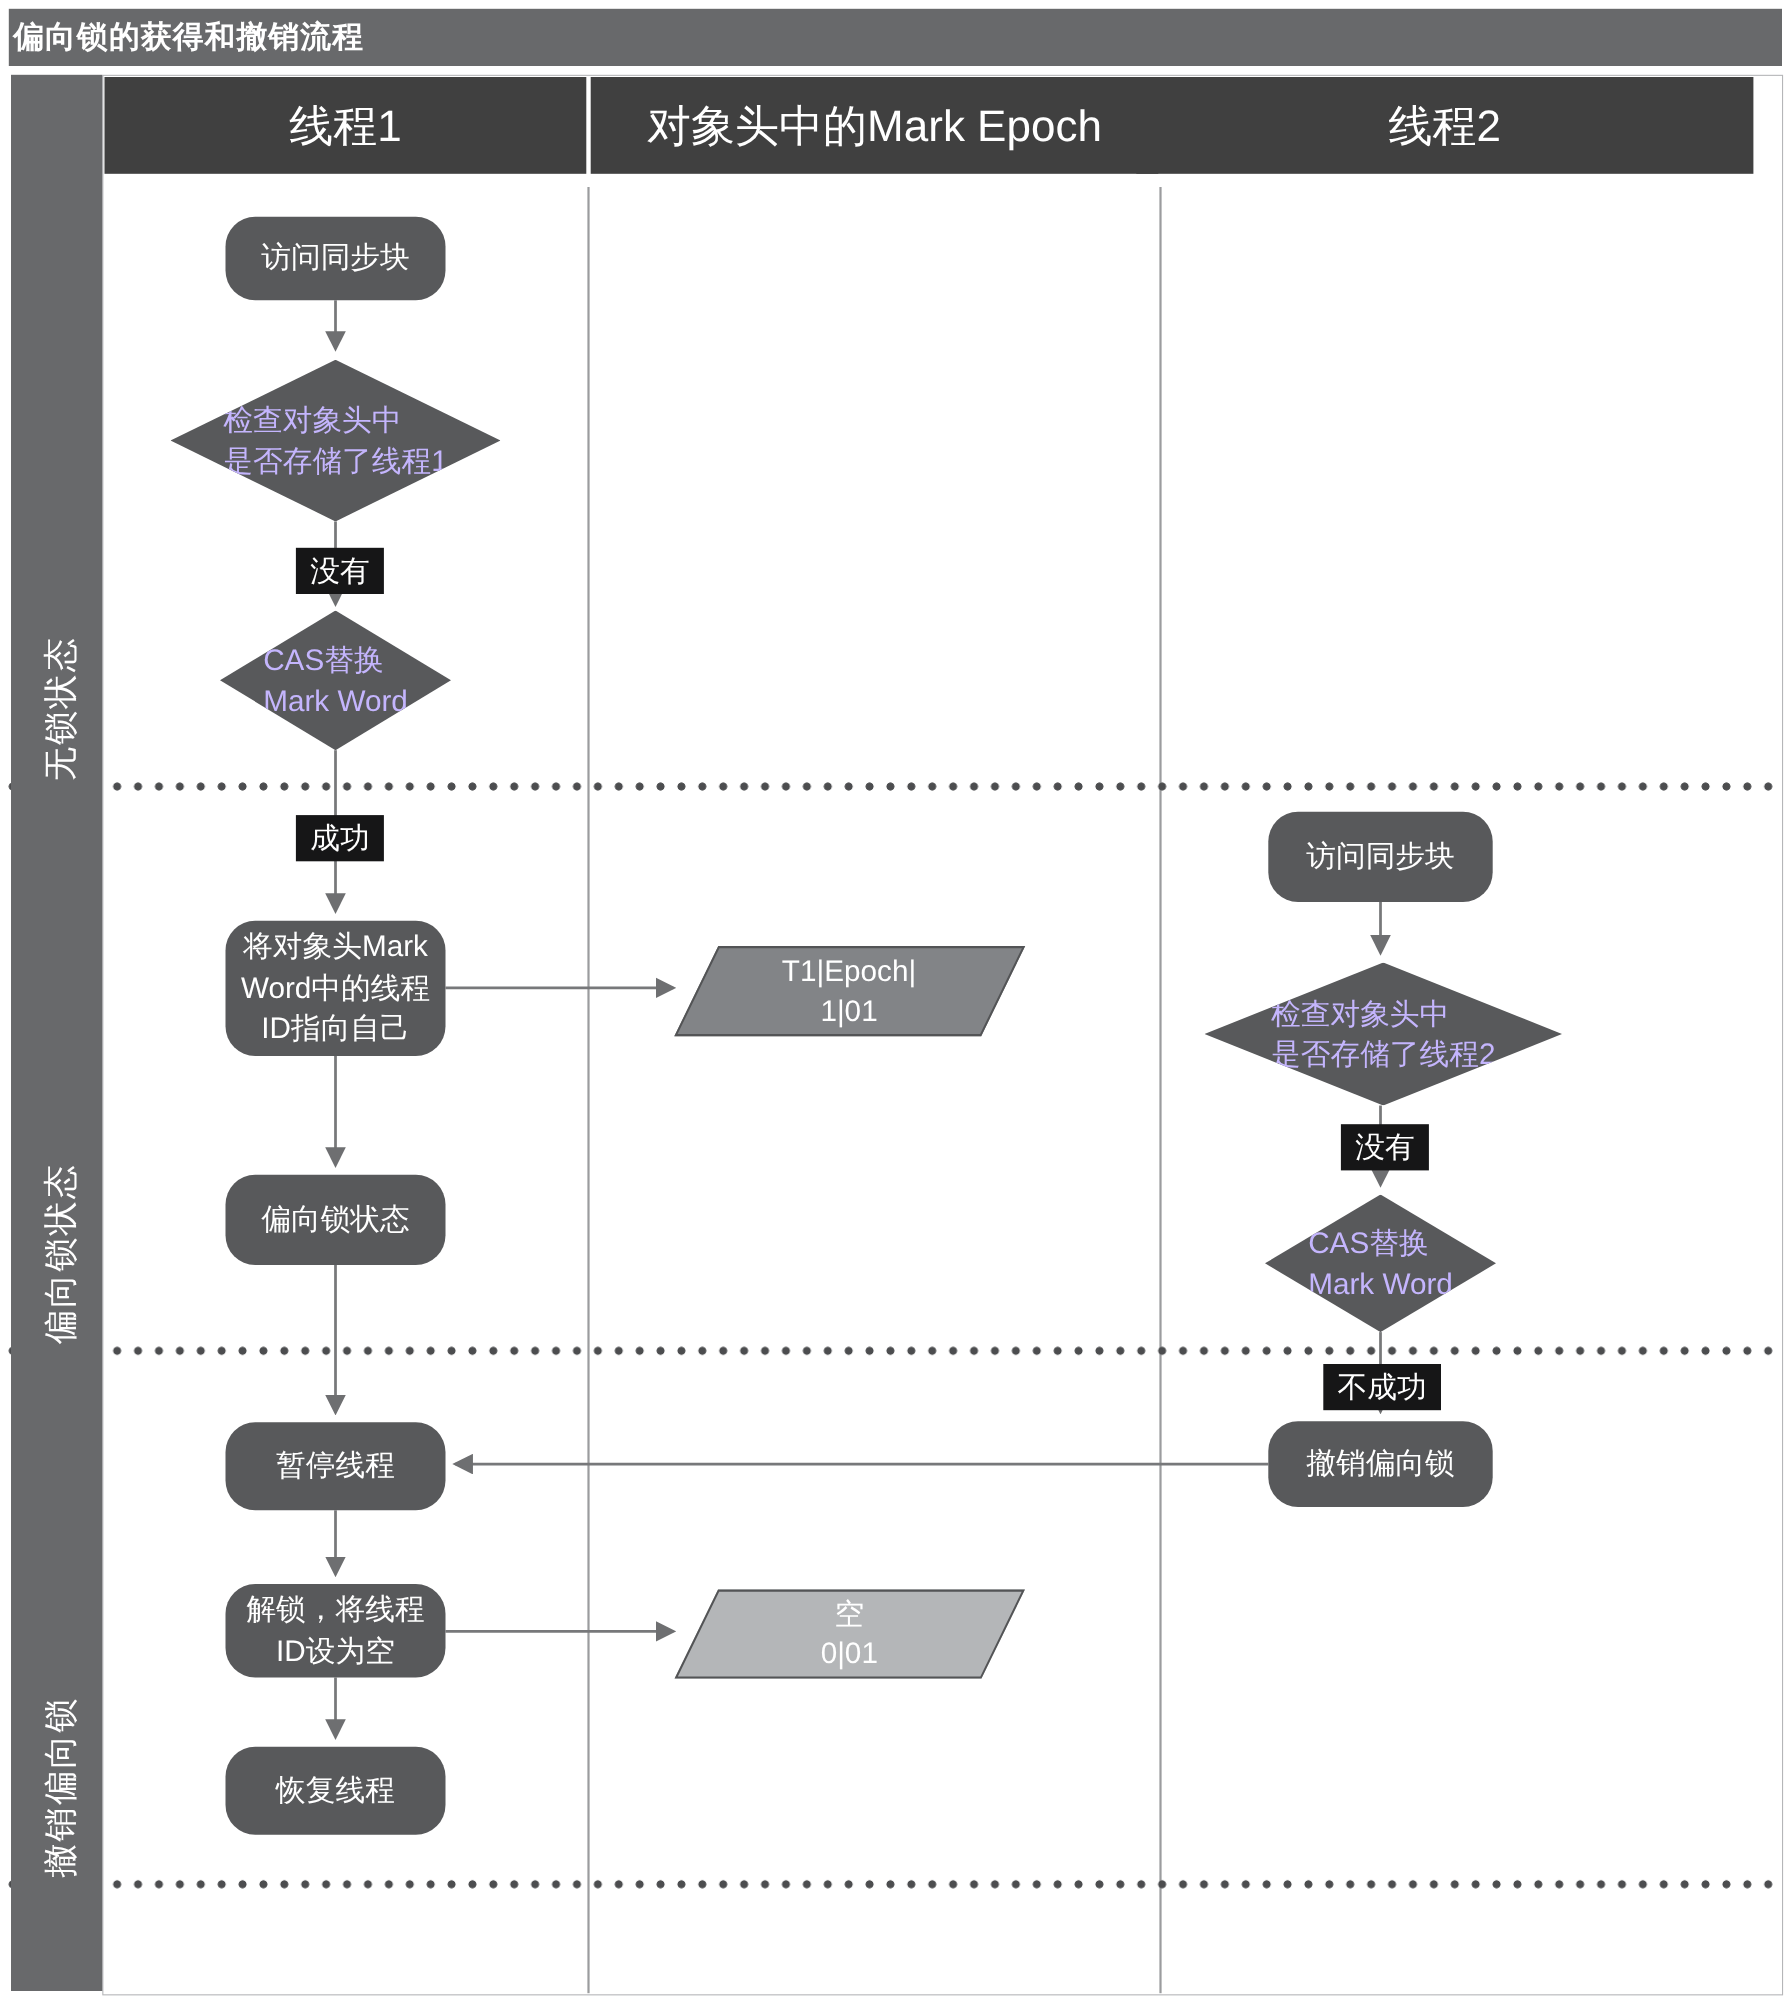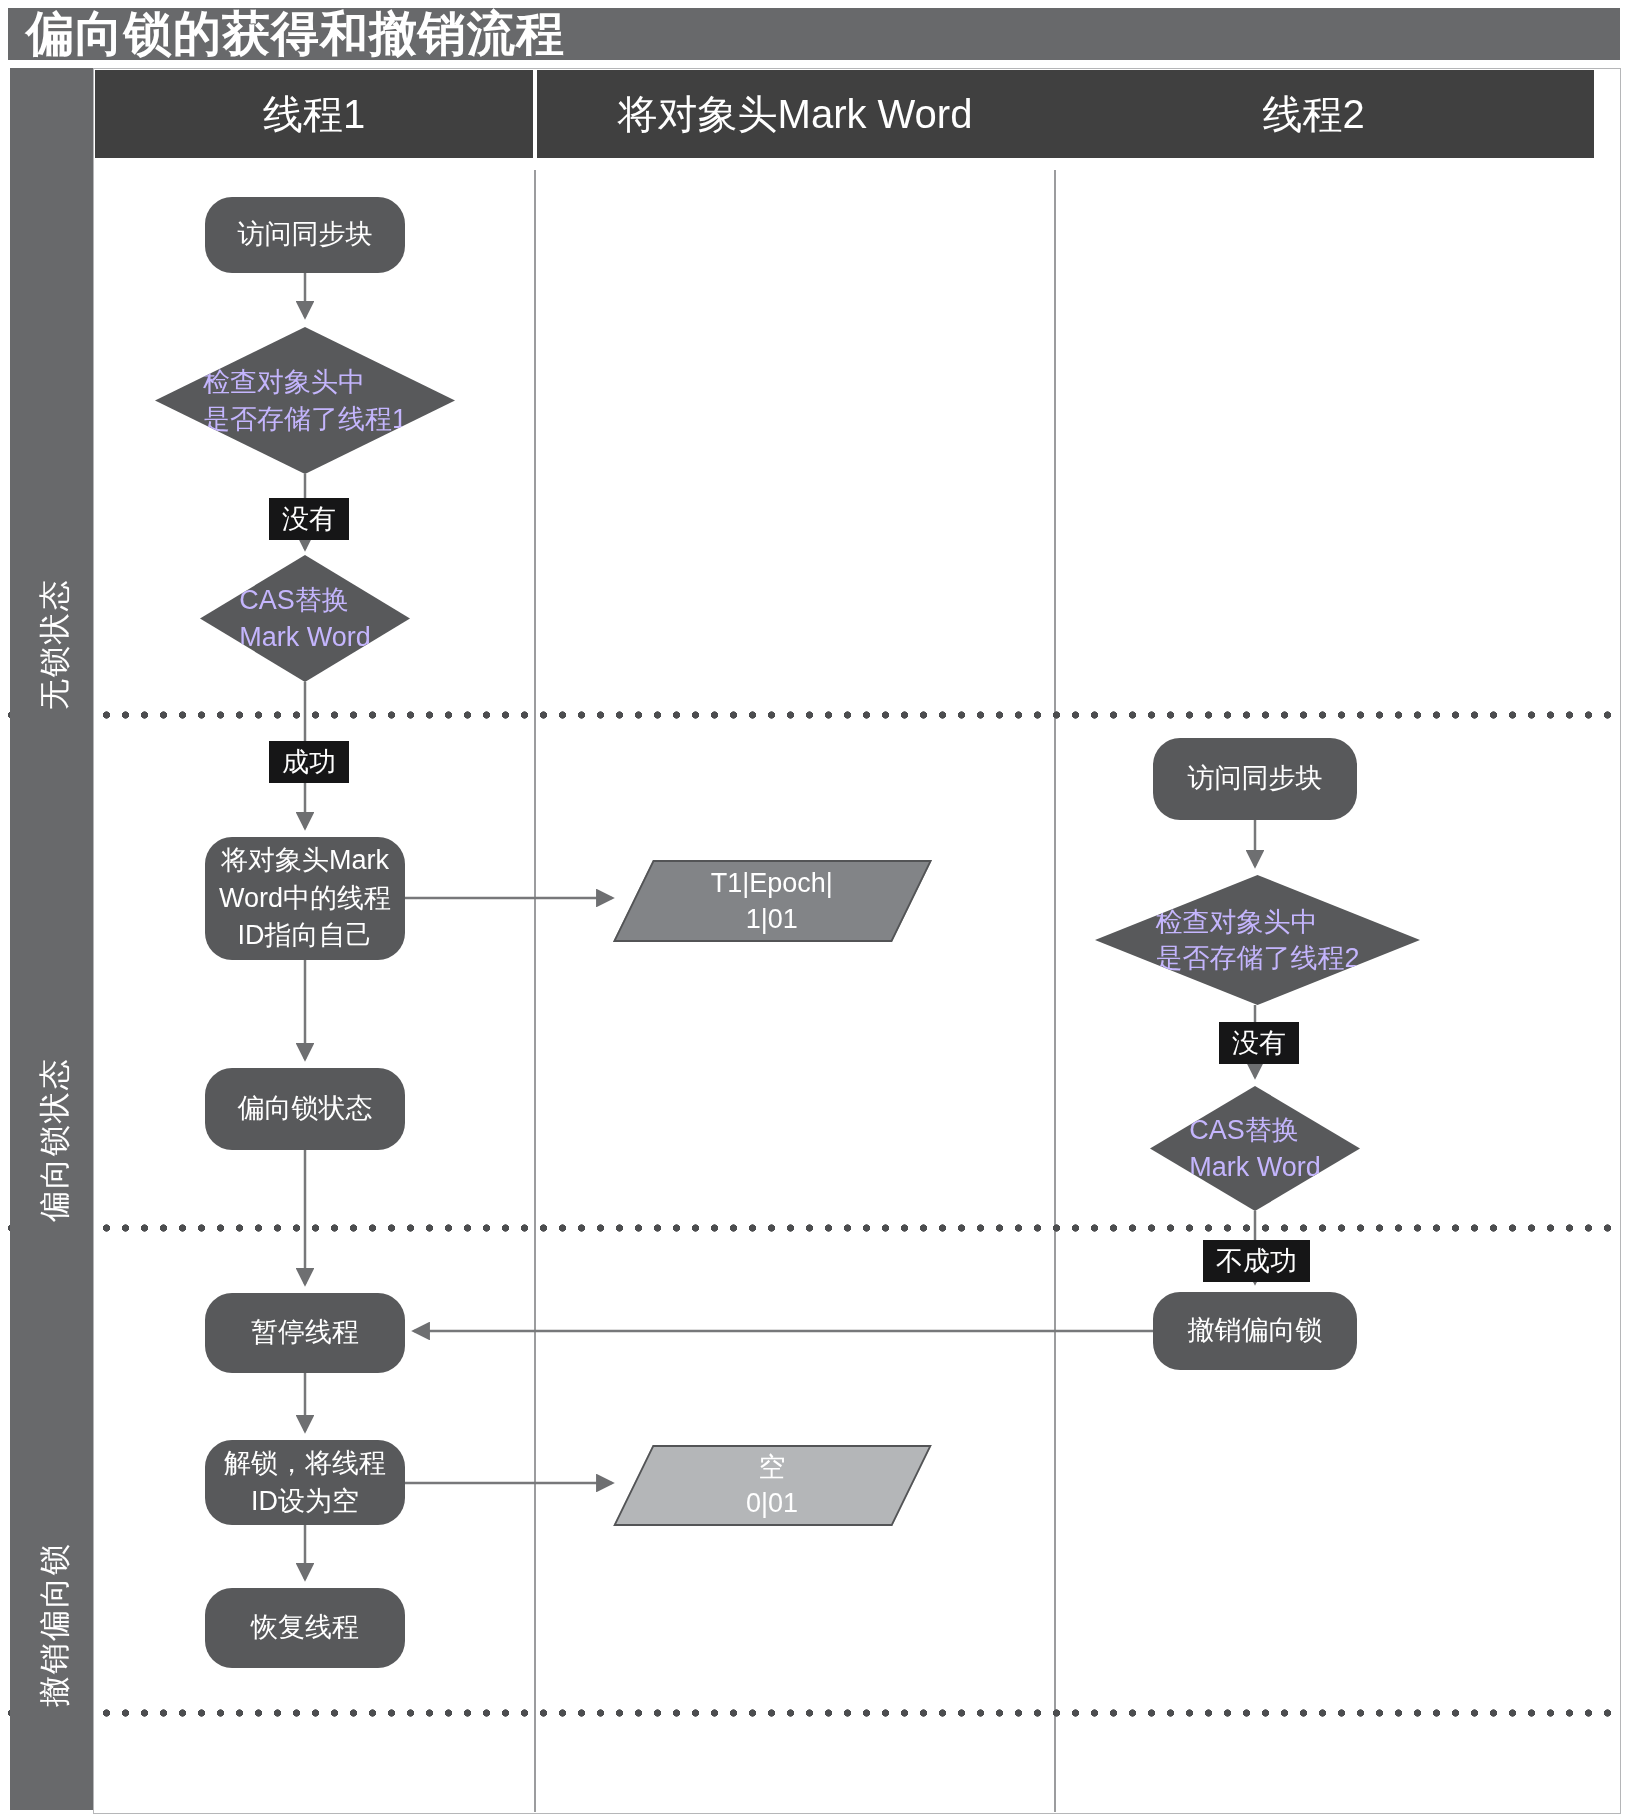--- a/index.html
+++ b/index.html
@@ -2,21 +2,21 @@
 <html><head>
 <meta charset="utf-8">
 <style>
   html,body{margin:0;padding:0;background:#ffffff;}
   body{width:1628px;height:1820px;position:relative;overflow:hidden;
        font-family:"Liberation Sans","DejaVu Sans",sans-serif;}
   .abs{position:absolute;}
   
   .title-bar{left:8px;top:8px;width:1612px;height:52px;background:#68696b;
              color:#fff;display:flex;align-items:center;z-index:5;}
-  .title-bar span{font-size:48px;font-weight:bold;padding-left:18px;letter-spacing:1px;}
+  .title-bar span{font-size:28px;font-weight:bold;padding-left:4px;letter-spacing:1px;}
   
   .flow-border{left:93px;top:68px;width:1526px;height:1744px;border:1px solid #b5b6b8;
                background:#fff;z-index:0;}
   
   .hdr{top:70px;height:88px;background:#404040;color:#fff;display:flex;
        align-items:center;justify-content:center;font-size:40px;z-index:3;}
   .hdr1{left:95px;width:438px;}
   .hdr2{left:537px;width:516px;}
   .hdr3{left:1004px;width:561px;margin-left:29px;}
   
@@ -50,21 +50,21 @@
 </head>
 <body>
 
 <div class="abs title-bar">
   <span>偏向锁的获得和撤销流程</span>
 </div>
 
 <div class="abs flow-border"></div>
 
 <div class="abs hdr hdr1">线程1</div>
-<div class="abs hdr hdr2">将对象头Mark Word</div>
+<div class="abs hdr hdr2">对象头中的Mark Epoch</div>
 <div class="abs hdr hdr3">线程2</div>
 
 <div class="abs vline" style="left:534px;"></div>
 <div class="abs vline" style="left:1054px;"></div>
 
 <div class="abs dotline" style="top:711px;"></div>
 <div class="abs dotline" style="top:1224px;"></div>
 <div class="abs dotline" style="top:1709px;"></div>
 
 <div class="abs sidebar"></div>

